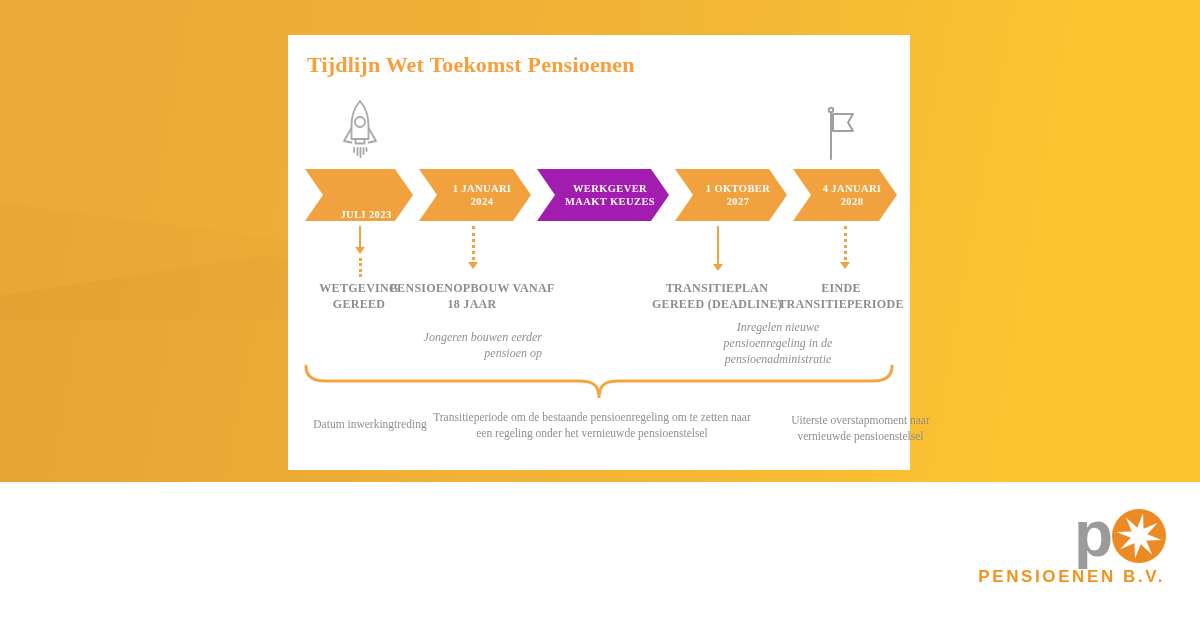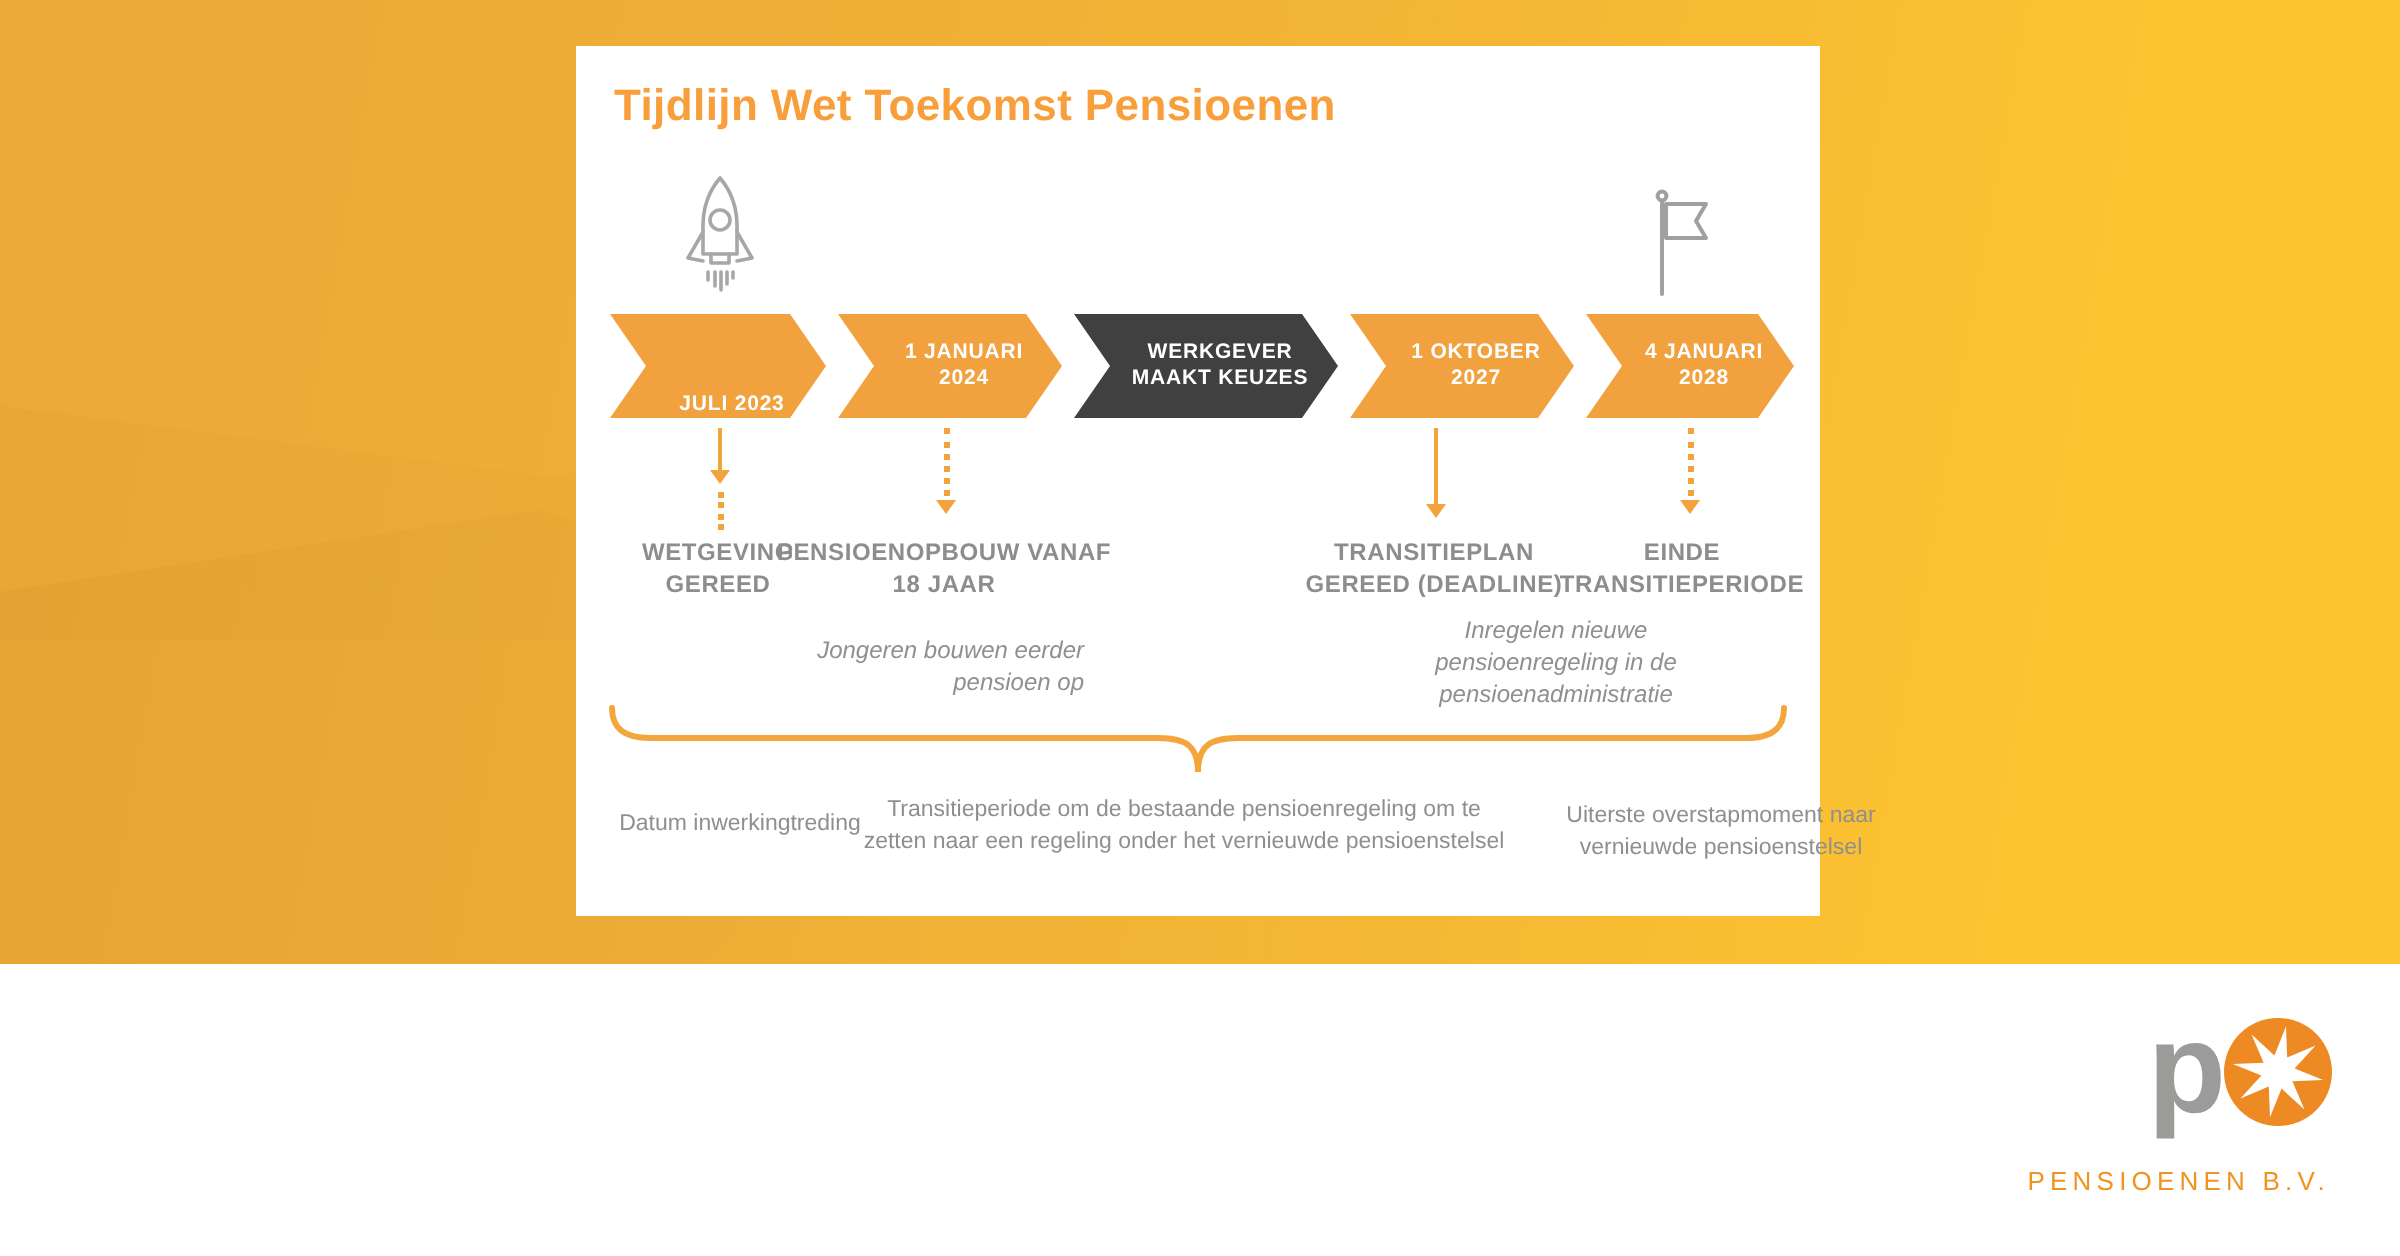--- a/index.html
+++ b/index.html
@@ -18,43 +18,44 @@
     background:linear-gradient(100deg,rgba(140,85,0,0.06),rgba(140,85,0,0));
     clip-path:polygon(0 18%,42% 0%,78% 30%,55% 100%,0 100%);
   }
   .bg-wedge2{
     position:absolute;left:0;top:60px;width:780px;height:260px;
     background:linear-gradient(100deg,rgba(140,85,0,0.035),rgba(140,85,0,0));
     clip-path:polygon(0 55%,60% 78%,100% 100%,0 100%);
   }
   
   .card{
-    position:absolute;left:288px;top:23px;width:622px;height:435px;
+    position:absolute;left:288px;top:35px;width:622px;height:435px;
     background:#ffffff;
+    font-family:Liberation Serif, serif;
   }
   .card-title{
     position:absolute;left:19px;top:17px;
     font-size:22px;font-weight:bold;color:#F89F3C;letter-spacing:0.2px;
   }
   .icon-rocket{position:absolute;left:50px;top:64px;width:44px;height:60px;}
   .icon-flag{position:absolute;left:538px;top:70px;width:30px;height:56px;}
   
   .chevron-row{
     position:absolute;left:17px;top:134px;width:592px;height:52px;
     display:flex;gap:6px;
   }
   .chev{
     height:52px;display:flex;align-items:center;justify-content:center;
     padding:0 8px 0 22px;box-sizing:border-box;
     clip-path:polygon(0% 0%,calc(100% - 18px) 0%,100% 50%,calc(100% - 18px) 100%,0% 100%,18px 50%);
     color:#ffffff;font-weight:bold;font-size:10.5px;letter-spacing:0.4px;
     text-align:center;line-height:1.25;
   }
   .chev.orange{background:#F1A13D;}
-  .chev.gray{background:#404040;}
+  .chev.gray{background:#a21caf;}
   .ch1{width:108px;align-items:flex-end;} .ch2{width:112px;} .ch3{width:132px;} .ch4{width:112px;} .ch5{width:104px;}
   
   .conn{position:absolute;}
   .line-solid{width:0;border-left:2px solid #F2A33C;}
   .line-dotted{width:0;border-left:3px dotted #F2A33C;}
   .head{width:0;height:0;border-left:5px solid transparent;border-right:5px solid transparent;border-top:7px solid #F2A33C;}
   
   .mlabel{
     position:absolute;top:246px;text-align:center;
     font-size:12px;font-weight:bold;color:#8D8D8D;letter-spacing:0.3px;line-height:1.3;
@@ -78,22 +79,22 @@
     position:absolute;right:33px;top:506px;
     display:inline-flex;flex-direction:column;align-items:flex-end;
   }
   .logo-word{display:flex;align-items:center;line-height:1;}
   .logo-txt{
     font-size:64px;font-weight:bold;color:#9B9B9A;letter-spacing:-2px;
     line-height:0.9;
   }
   .logo-star{width:54px;height:54px;margin:0 1px;transform:translateY(1px);}
   .logo-sub{
-    font-size:13px;font-weight:normal;color:#F0941F;letter-spacing:2.6px;
-    margin-top:19px;margin-right:2px;
+    font-size:17px;font-weight:bold;color:#F0941F;letter-spacing:2.6px;
+    margin-top:3px;margin-right:2px;
   }
 </style>
 </head>
 <body>
 
 <div class="bg-yellow"></div>
 <div class="bg-wedge"></div>
 <div class="bg-wedge2"></div>
 
 <div class="card">

